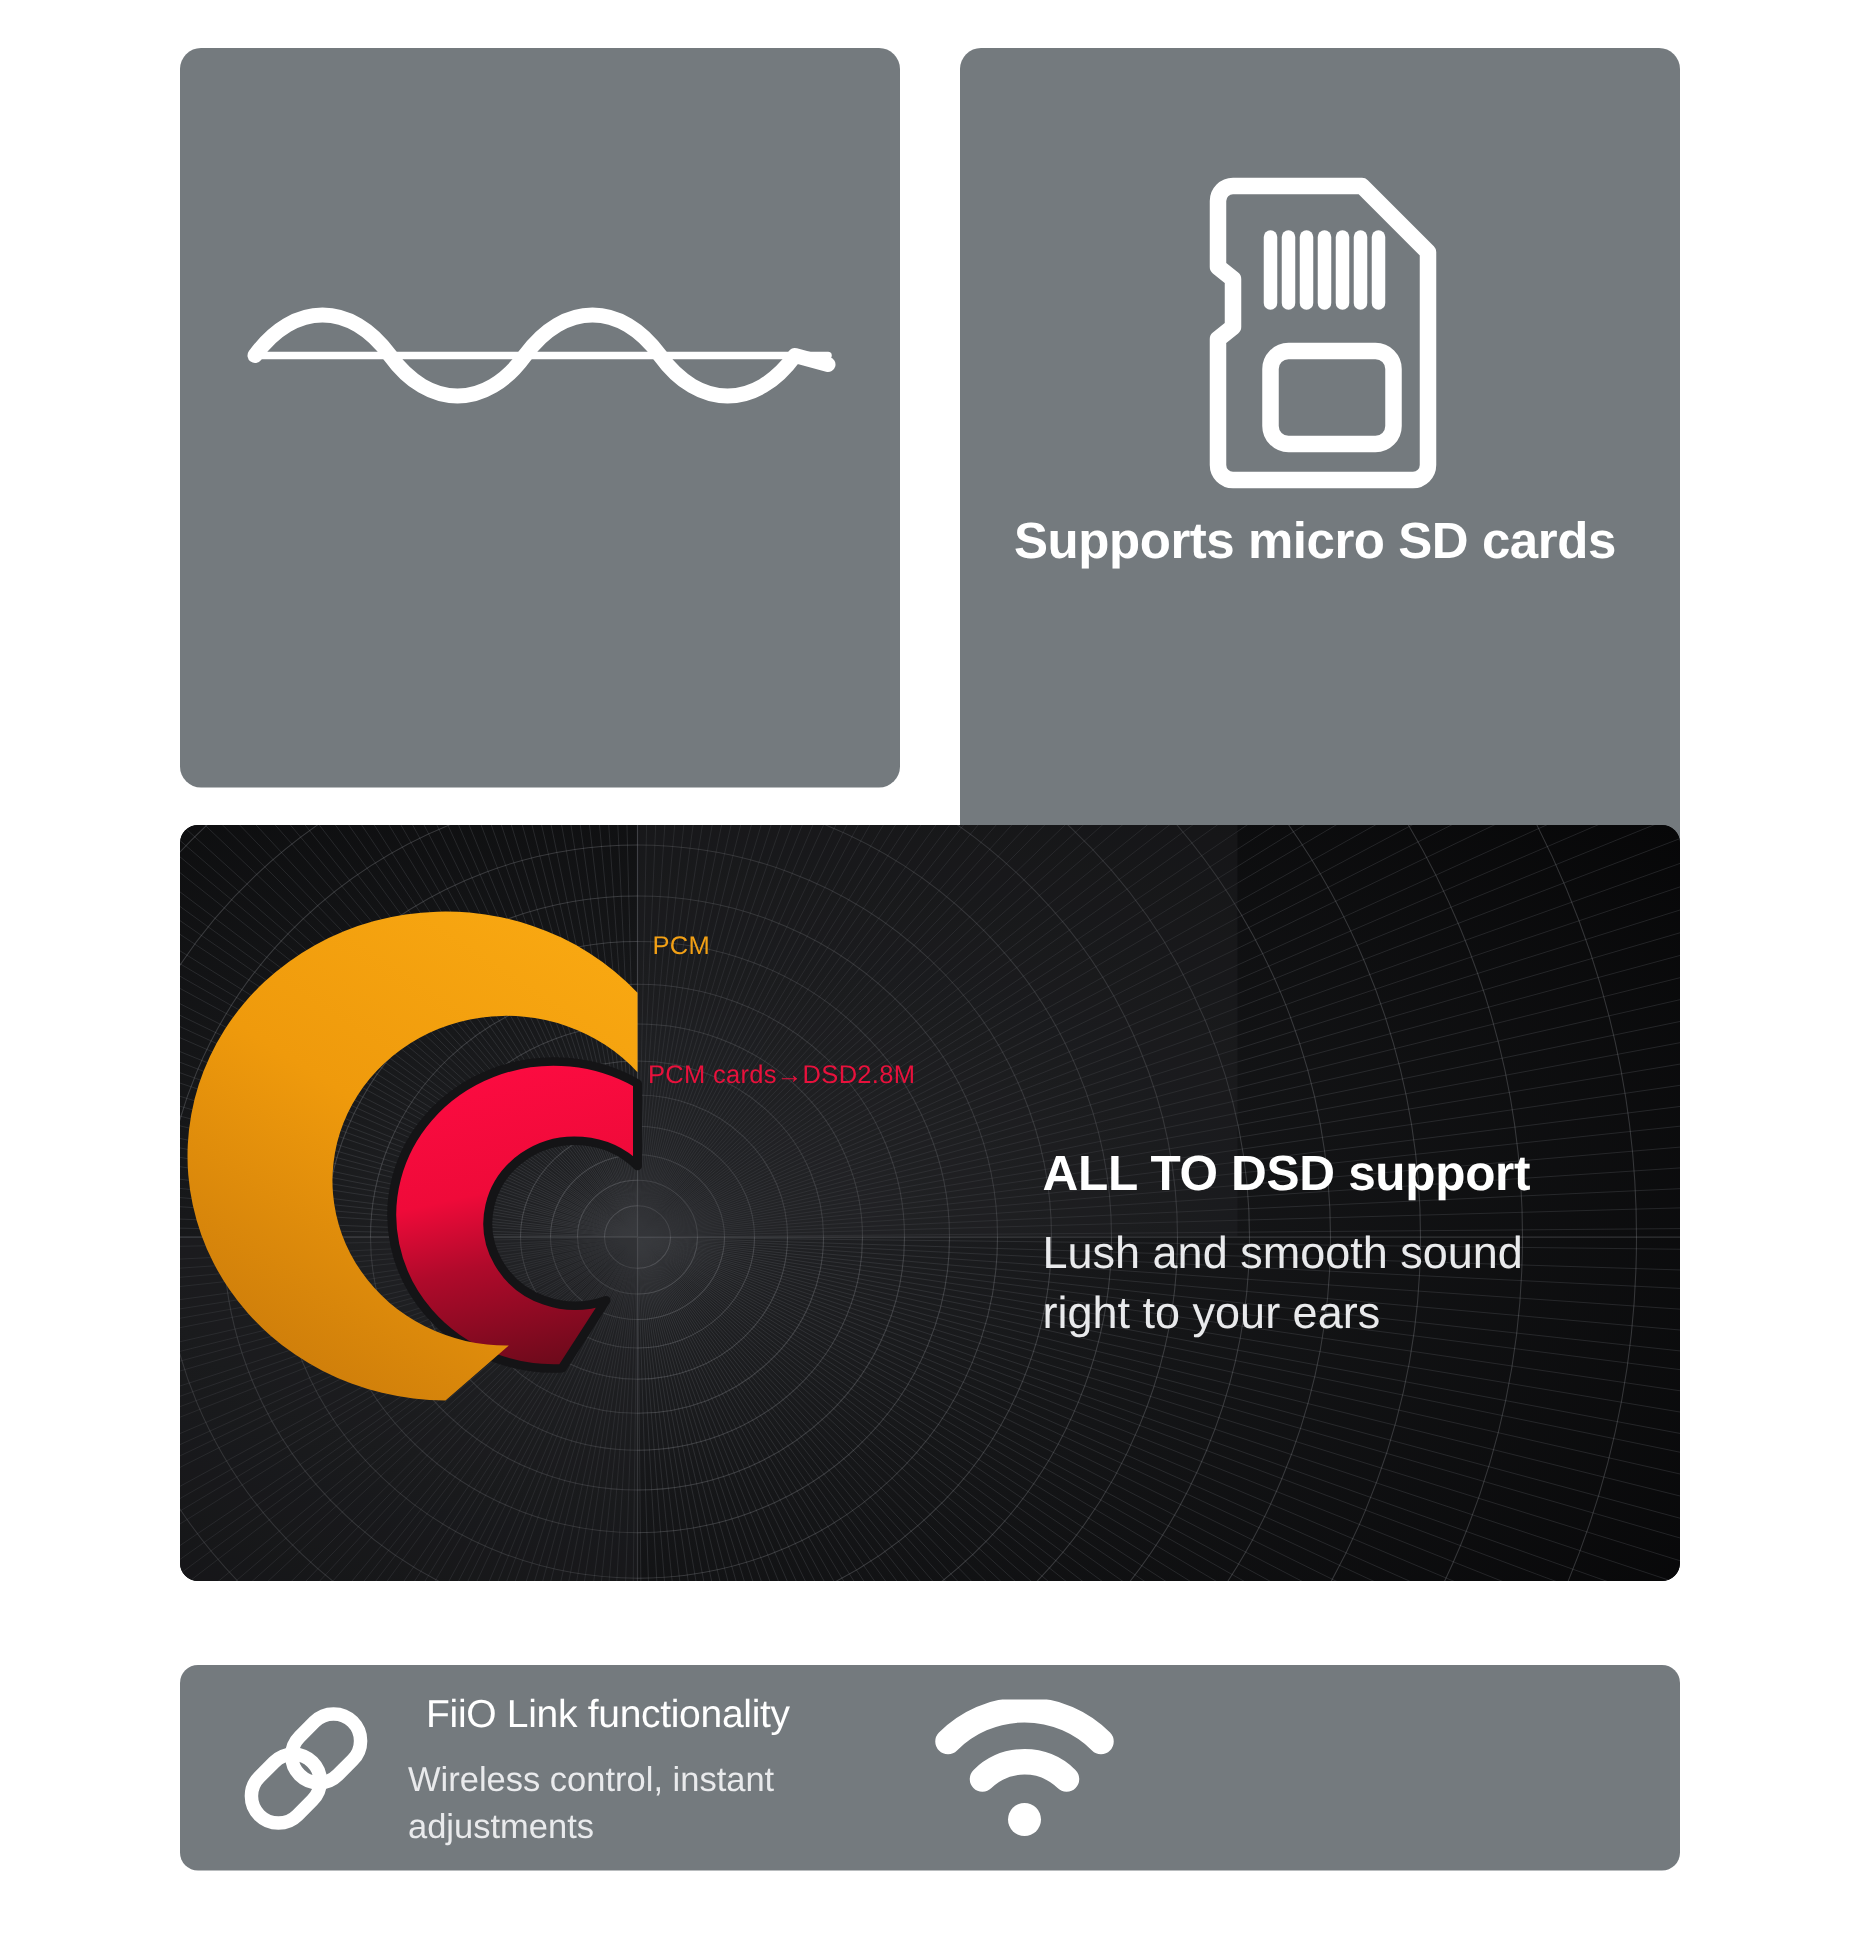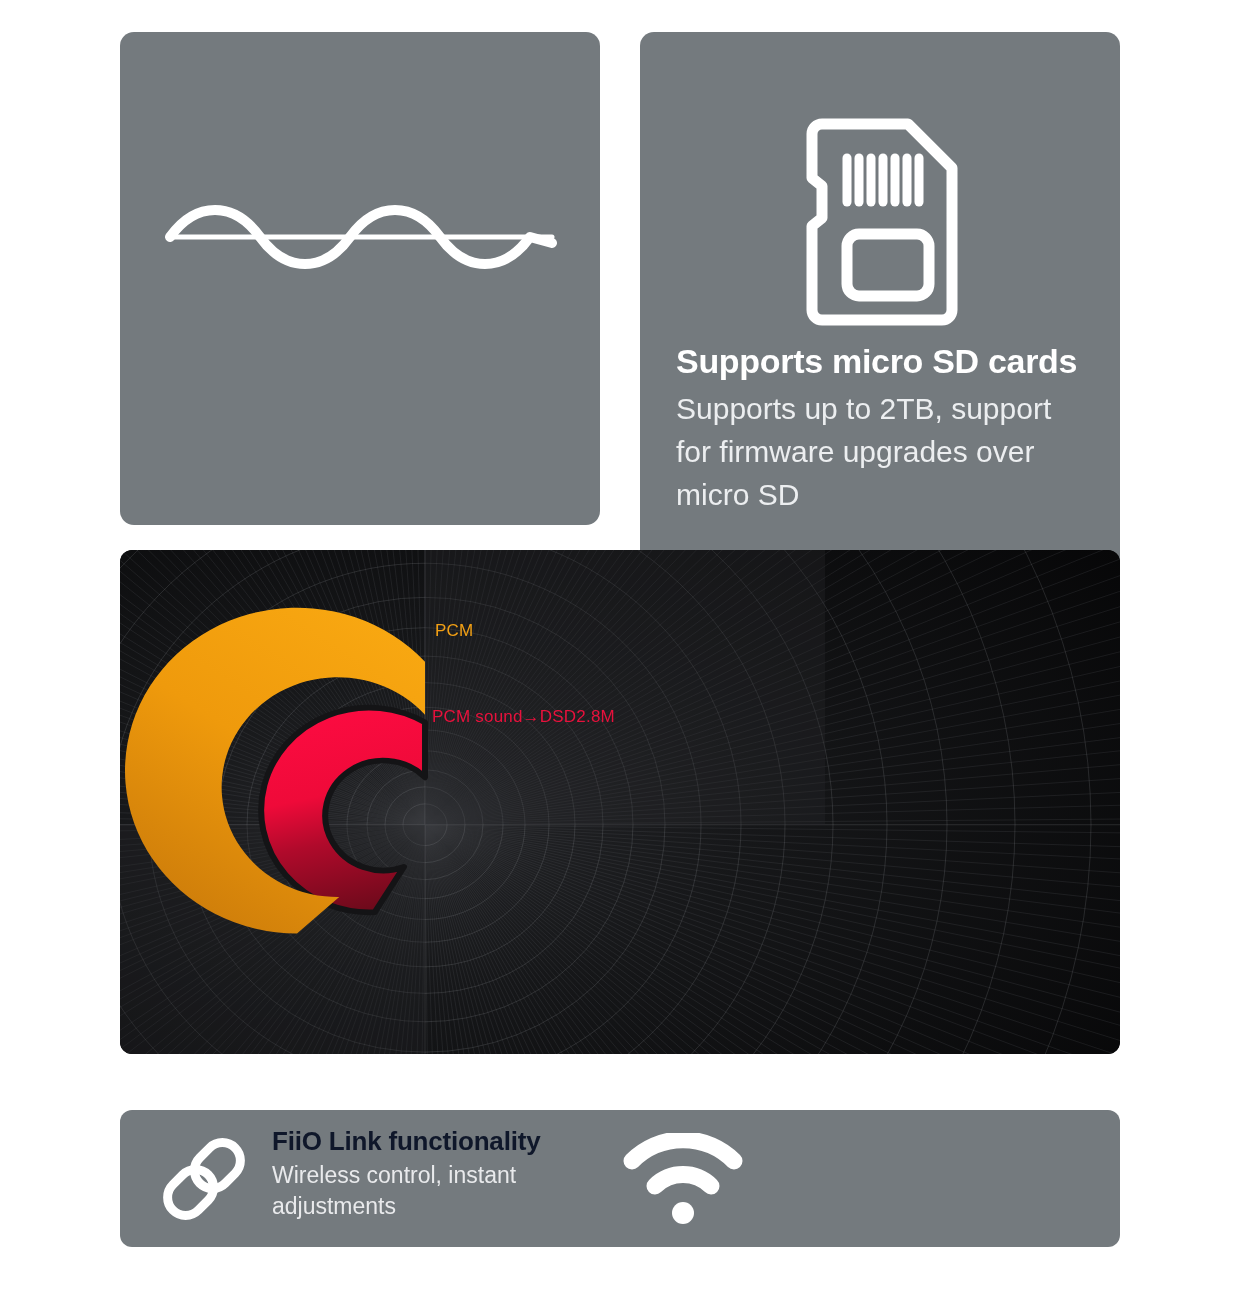--- a/index.html
+++ b/index.html
@@ -140,26 +140,26 @@
     width: 116px;
     display: flex;
     align-items: center;
     justify-content: center;
     flex: 0 0 auto;
   }
   .bb-icon-wifi { width: 132px; }
 
   .bb-text { padding-left: 10px; }
   .bb-title {
-    color: #0f172a;
+    color: #ffffff;
     font-size: 26px;
-    font-weight: 700;
+    font-weight: 400;
     line-height: 34px;
     letter-spacing: -0.2px;
-    margin: 0;
+    margin: 12px;
     white-space: nowrap;
   }
   .bb-sub {
     color: #e9eaec;
     font-size: 23px;
     font-weight: 400;
     line-height: 31px;
     margin: 2px 0 12px 0;
     white-space: pre-line;
   }
@@ -191,23 +191,20 @@
         <g stroke="#ffffff" stroke-width="9" stroke-linecap="round">
           <path d="M59 44 V88"></path>
           <path d="M83 44 V88"></path>
           <path d="M107 44 V88"></path>
         </g>
         <rect x="47" y="120" width="82" height="62" rx="12" ry="12" stroke="#ffffff" stroke-width="11" fill="none"></rect>
       </svg>
     </div>
     <div class="card-text">
       <p class="card-title">Supports micro SD cards</p>
-      <p class="card-sub">Supports up to 2TB, support
-for firmware upgrades over
-micro SD</p>
     </div>
   </div>
 
   <div class="panel">
 
     <svg class="panel-bg" viewBox="0 0 1000 532" preserveAspectRatio="none">
       <defs>
         <radialGradient id="bgfade" cx="0.305" cy="0.545" r="0.95">
           <stop offset="0%" stop-color="#242528"></stop>
           <stop offset="34%" stop-color="#161719"></stop>
@@ -351,22 +348,27 @@
 
         <path d="M 305 118
                  A 172 172 0 1 0 177.0 404.9
                  L 219.2 366.3
                  A 116 116 0 1 1 305 174
                  Z" fill="url(#orangeGrad)"></path>
       </g>
     </svg>
 
     <span class="arc-label label-pcm">PCM</span>
-    <span class="arc-label label-dsd">PCM sound→DSD2.8M</span>
-
+    <span class="arc-label label-dsd">PCM cards→DSD2.8M</span>
+
+    <div class="panel-text">
+      <p class="panel-title">ALL TO DSD support</p>
+      <p class="panel-sub">Lush and smooth sound
+right to your ears</p>
+    </div>
   </div>
 
   <div class="bottombar">
 
     <div class="bb-item bb-item-1">
       <div class="bb-icon">
         <svg width="104" height="104" viewBox="0 0 104 104" fill="none" aria-hidden="true">
           <g transform="rotate(-45 52 52)">
             <rect x="8" y="34" width="50" height="36" rx="18" ry="18" stroke="#ffffff" stroke-width="9" fill="none"></rect>
             <rect x="46" y="34" width="50" height="36" rx="18" ry="18" stroke="#ffffff" stroke-width="9" fill="none"></rect>

